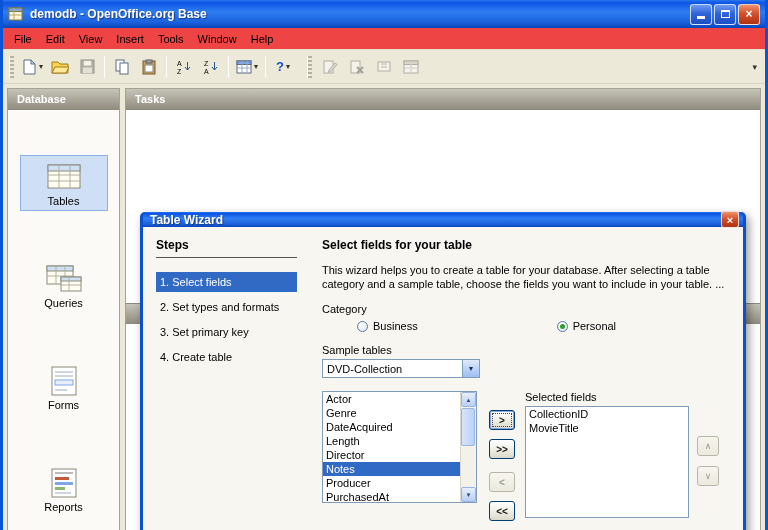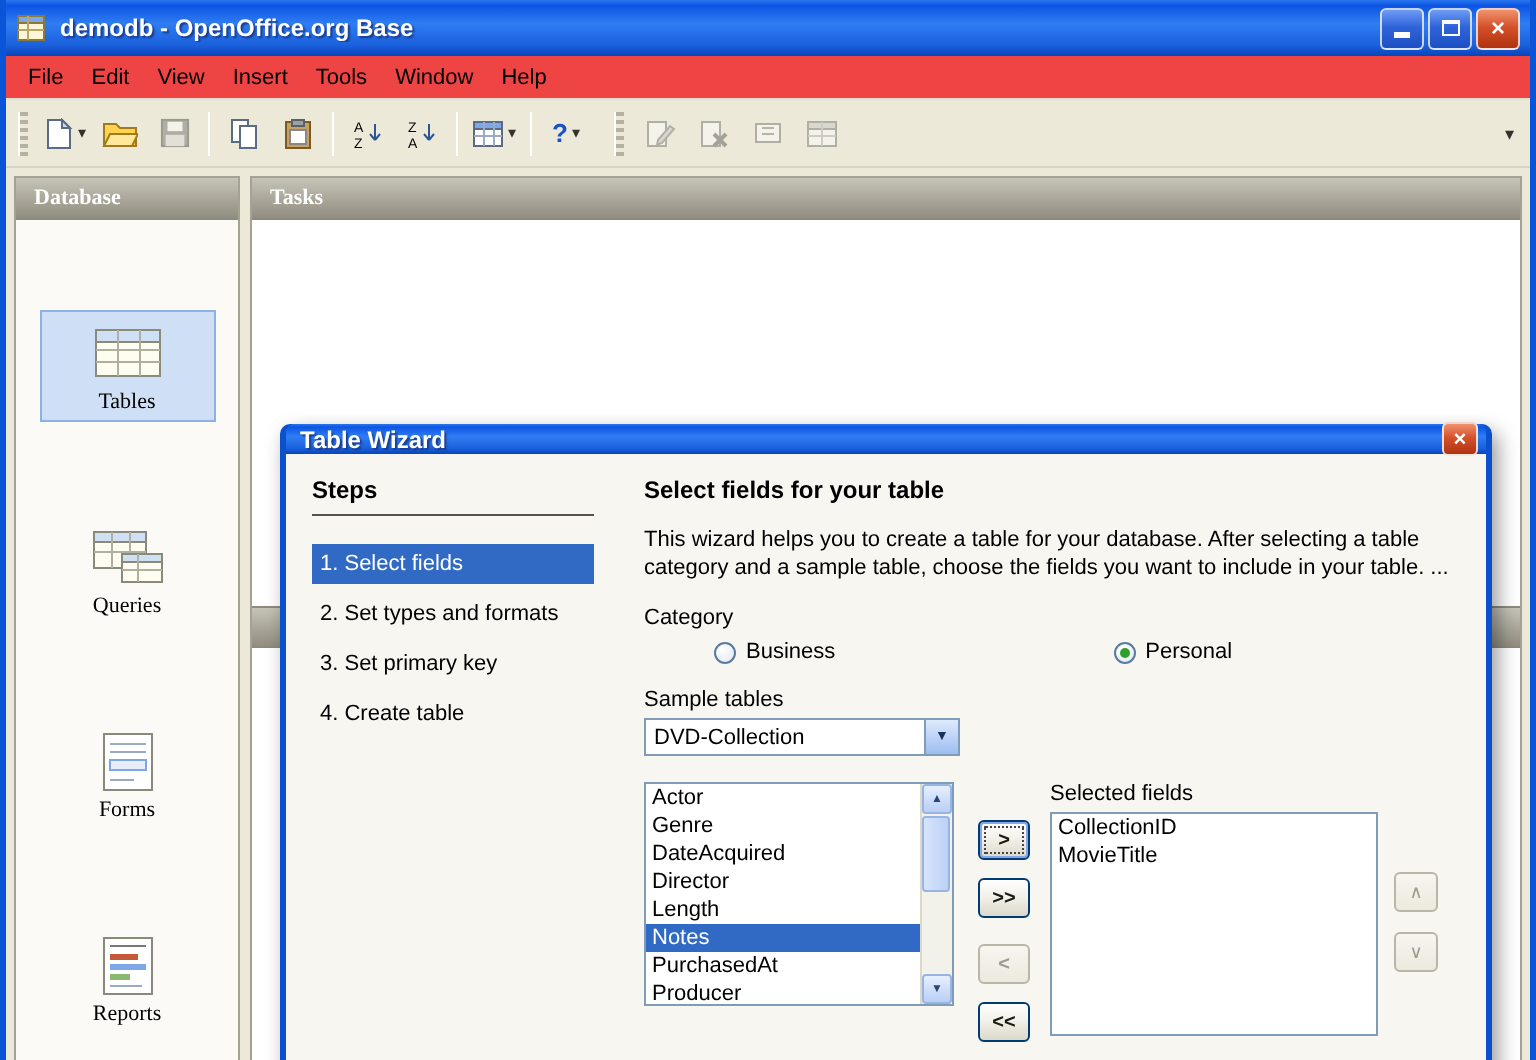--- a/index.html
+++ b/index.html
@@ -29,21 +29,21 @@
   .grip { width:5px; height:22px; margin:0 4px 0 2px; background:repeating-linear-gradient(180deg,#b5b2a4 0 2px,transparent 2px 4px); border-left:1px solid #fff; }
   .tb-sep { width:1px; height:22px; background:#b5b2a4; border-right:1px solid #fff; margin:0 3px; }
   .tb-btn { height:26px; min-width:26px; padding:0 2px; display:flex; align-items:center; justify-content:center; border:1px solid transparent; border-radius:2px; cursor:default; }
   .tb-btn .dd { font-size:8px; color:#33322a; margin-left:2px; }
   .tb-btn.disabled { opacity:.45; filter:grayscale(1); }
   .tb-overflow { font-size:9px; color:#33322a; padding:0 4px; margin-left:auto; }
   .help-glyph { color:#1a50c8; font-weight:bold; font-size:13px; }
 
   
   .client { flex:1; position:relative; display:flex; gap:5px; padding:4px; background:#ECE9D8; }
-  .panel { border:1px solid #a5a294; display:flex; flex-direction:column; background:#fcfbf7;font-family:Liberation Serif, serif; }
+  .panel { border:1px solid #a5a294; display:flex; flex-direction:column; background:#fcfbf7; }
   .panel-header { height:21px; flex:0 0 21px; display:flex; align-items:center; padding-left:9px; color:#fff; font-weight:bold; font-size:11px;
     background:linear-gradient(180deg,#c6c3b8 0%,#a9a699 55%,#918e81 100%); border-bottom:1px solid #8e8b7e; }
   .sidebar { width:113px; flex:0 0 113px; }
   .sidebar-body { flex:1; padding-top:12px; display:flex; flex-direction:column; align-items:center; background:#fbfaf6; }
   .sb-item { width:88px; display:flex; flex-direction:column; align-items:center; gap:2px; padding:5px 0 3px; margin-bottom:13px; border:1px solid transparent; cursor:default;margin-top:33px; }
   .sb-item.selected { background:#cfdff6; border:1px solid #8cb0e8; }
   .sb-label { font-size:11px; color:#000; }
   .mainpanel { flex:1; position:relative; background:#fff; }
   .mainpanel-body { flex:1; position:relative; background:#fff; }
   .sub-strip { position:absolute; left:0; right:0; top:193px; height:21px;
@@ -372,25 +372,25 @@
               </div>
 
               <div class="fields-row">
 
                 <div class="avail-col">
                   <div class="listbox">
                     <div class="lb-items">
                       <div class="lb-item">Actor</div>
                       <div class="lb-item">Genre</div>
                       <div class="lb-item">DateAcquired</div>
+                      <div class="lb-item">Length</div>
                       <div class="lb-item">Director</div>
-                      <div class="lb-item">Length</div>
                       <div class="lb-item sel">Notes</div>
+                      <div class="lb-item">Producer</div>
                       <div class="lb-item">PurchasedAt</div>
-                      <div class="lb-item">Producer</div>
                     </div>
                     <div class="scrollbar">
                       <div class="sb-btn">▲</div>
                       <div class="sb-track">
                         <div class="sb-thumb"></div>
                       </div>
                       <div class="sb-btn">▼</div>
                     </div>
                   </div>
                 </div>

